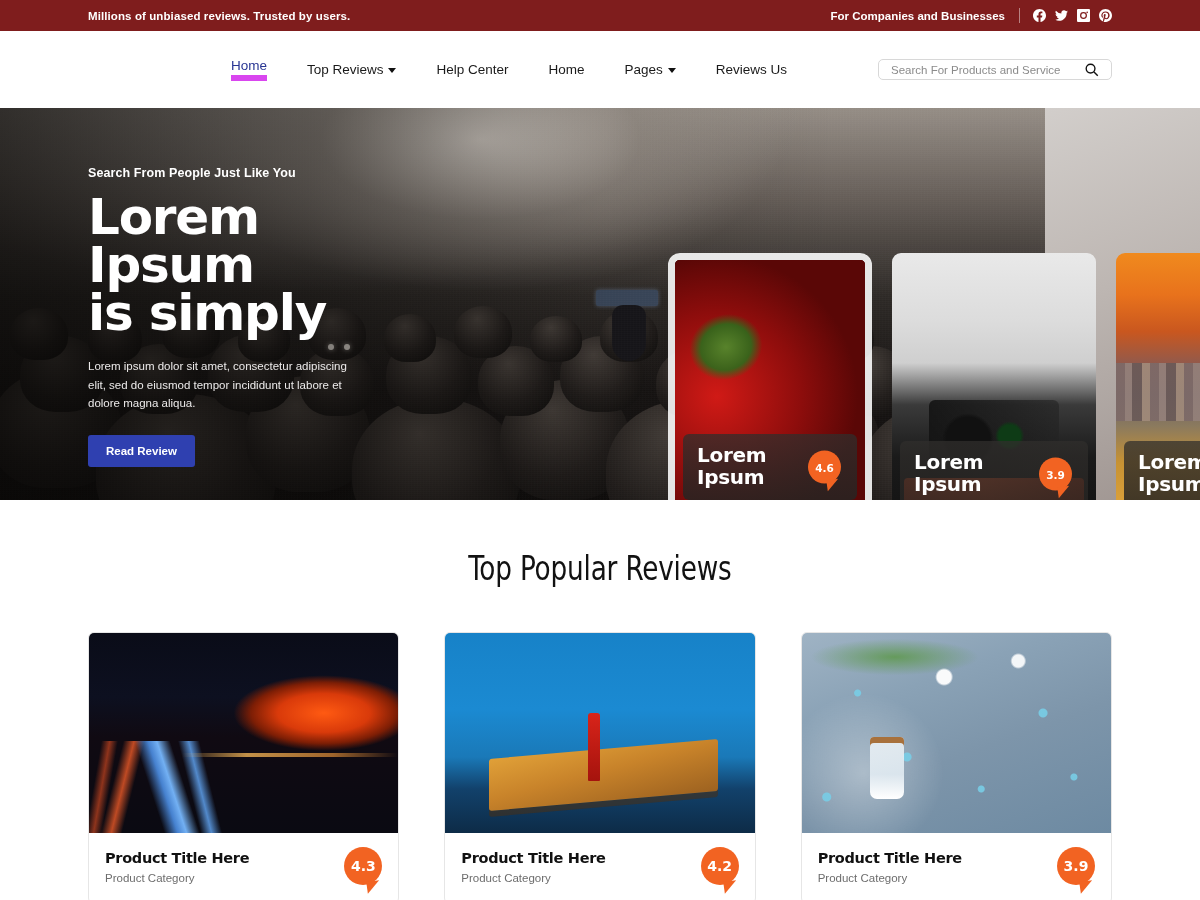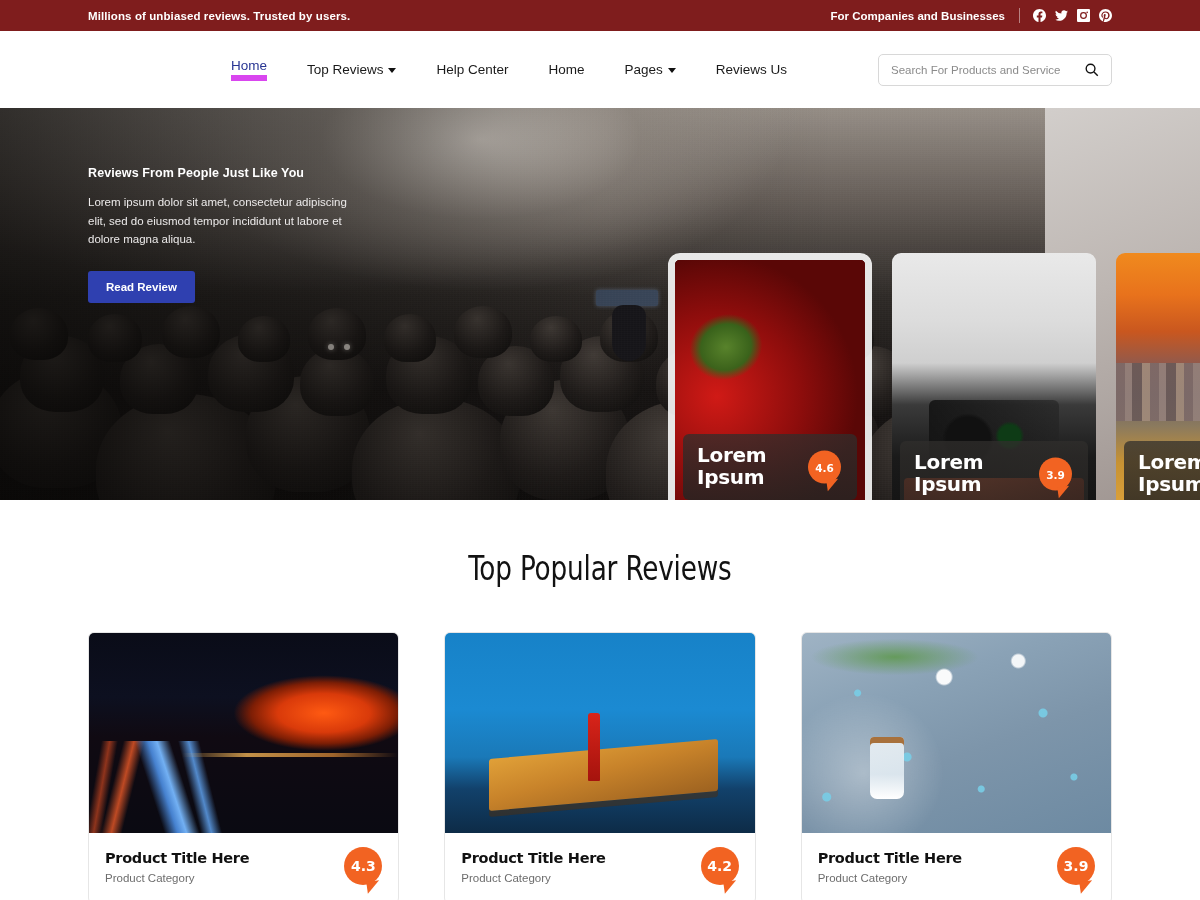--- a/index.html
+++ b/index.html
@@ -100,21 +100,21 @@
     width: 0; height: 0;
     border-left: 4px solid transparent;
     border-right: 4px solid transparent;
     border-top: 5px solid #111;
     margin-top: 2px;
   }
 
   .searchbox {
     flex: 0 0 auto;
     width: 234px;
-    height: 32px;
+    height: 21px;
     border: 1px solid #d8d8d8;
     border-radius: 5px;
     display: flex;
     align-items: center;
     padding: 0 12px;
     background: #fff;
   }
   .searchbox input {
     flex: 1 1 auto;
     border: none;
@@ -617,21 +617,25 @@
     </div>
     <div class="phone-hand"></div>
     <div class="phone-arm"></div>
     <div class="eye-dot" style="left:328px; top:236px;"></div>
     <div class="eye-dot" style="left:344px; top:236px;"></div>
     <div class="crowd-grain"></div>
     <div class="hero-scrim"></div>
   </div>
 
   <div class="hero-copy">
-    <div class="hero-kicker">Reviews From People Just Like You</div>
+    <div class="hero-kicker">Search From People Just Like You</div>
+    <h1 class="hero-title">
+      <span>Lorem Ipsum</span><br>
+      <span>is simply</span>
+    </h1>
     <p class="hero-desc">Lorem ipsum dolor sit amet, consectetur adipiscing elit, sed do eiusmod tempor incididunt ut labore et dolore magna aliqua.</p>
     <button class="btn-read">Read Review</button>
   </div>
 
   <div class="hero-cards">
     <div class="hcard framed">
       <div class="hcard-img img-straw"></div>
       <div class="hcard-caption">
         <div class="hcard-title">
           <span>Lorem</span><br>

